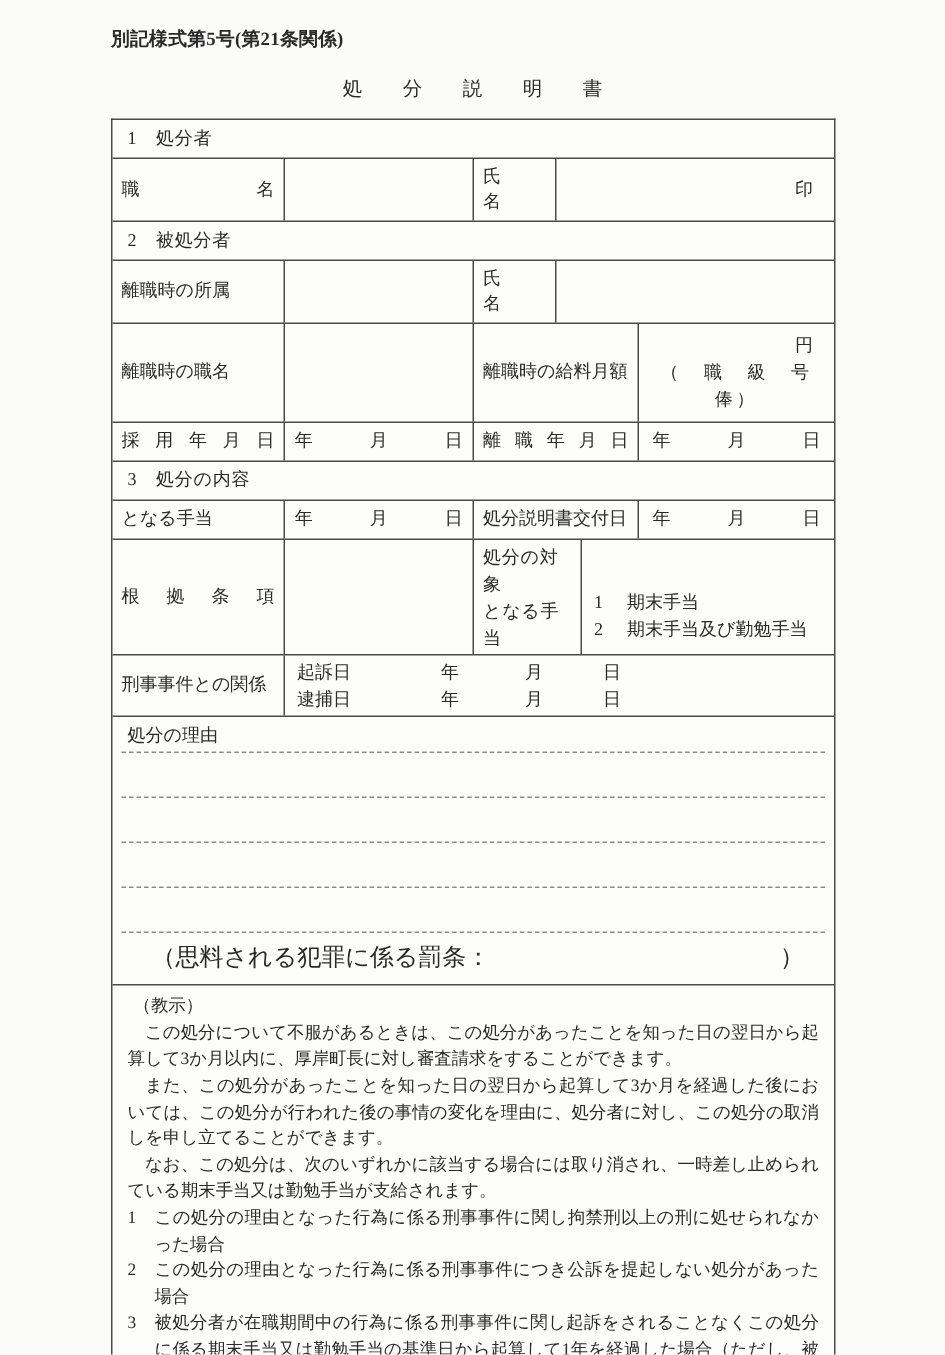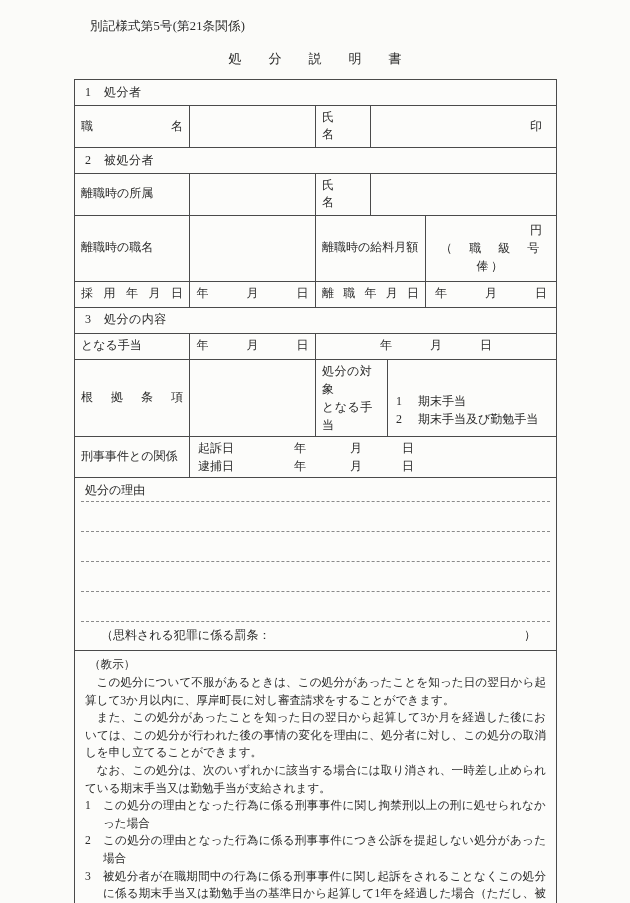--- a/index.html
+++ b/index.html
@@ -15,25 +15,26 @@
     color: #2a2a2a;
     overflow: hidden;
   }
   .page {
     position: absolute;
     inset: 0;
     background: #fbfbf9;
   }
   .form-no {
     position: absolute;
-    left: 90px;
+    left: 74px;
     top: 18px;
     font-size: 12.5px;
     letter-spacing: 0.2px;
     white-space: nowrap;
+    font-weight: bold;
   }
   .doc-title {
     position: absolute;
     left: 0;
     right: 0;
     top: 50px;
     text-align: center;
     font-size: 13px;
     letter-spacing: 7px;
     text-indent: 7px;
@@ -119,21 +120,21 @@
   }
 
   .reason-box { padding: 0; display: block; }
   .reason-title { font-size: 12px; padding: 4px 10px 2px 10px; font-family: Liberation Serif, serif; }
   .dotline {
     height: 29px;
     border-top: 1.2px dashed #8a8a8a;
     margin: 0 6px;
   }
   .penal {
-    font-size: 12px;
+    font-size: 16px;
     padding: 5px 14px 6px 20px;
     display: flex;
     justify-content: space-between;
     border-top: 1.2px dashed #8a8a8a;
     margin: 0 6px;
   }
 
   .notice {
     display: block;
     padding: 5px 10px 8px 10px;
@@ -237,20 +238,21 @@
     </div>
     <div class="row">
       <div class="cell sep w-label">となる手当</div>
       <div class="cell sep" style="width:126px">
         <span class="date-line narrow">
           <span>年</span>
           <span>月</span>
           <span>日</span>
         </span>
       </div>
+      <div class="cell sep" style="width:110px">処分説明書交付日</div>
       <div class="cell w-rest">
         <span class="date-line narrow">
           <span>年</span>
           <span>月</span>
           <span>日</span>
         </span>
       </div>
     </div>
     <div class="row">
       <div class="cell sep w-label lbl-spread" style="justify-content: space-between;">

